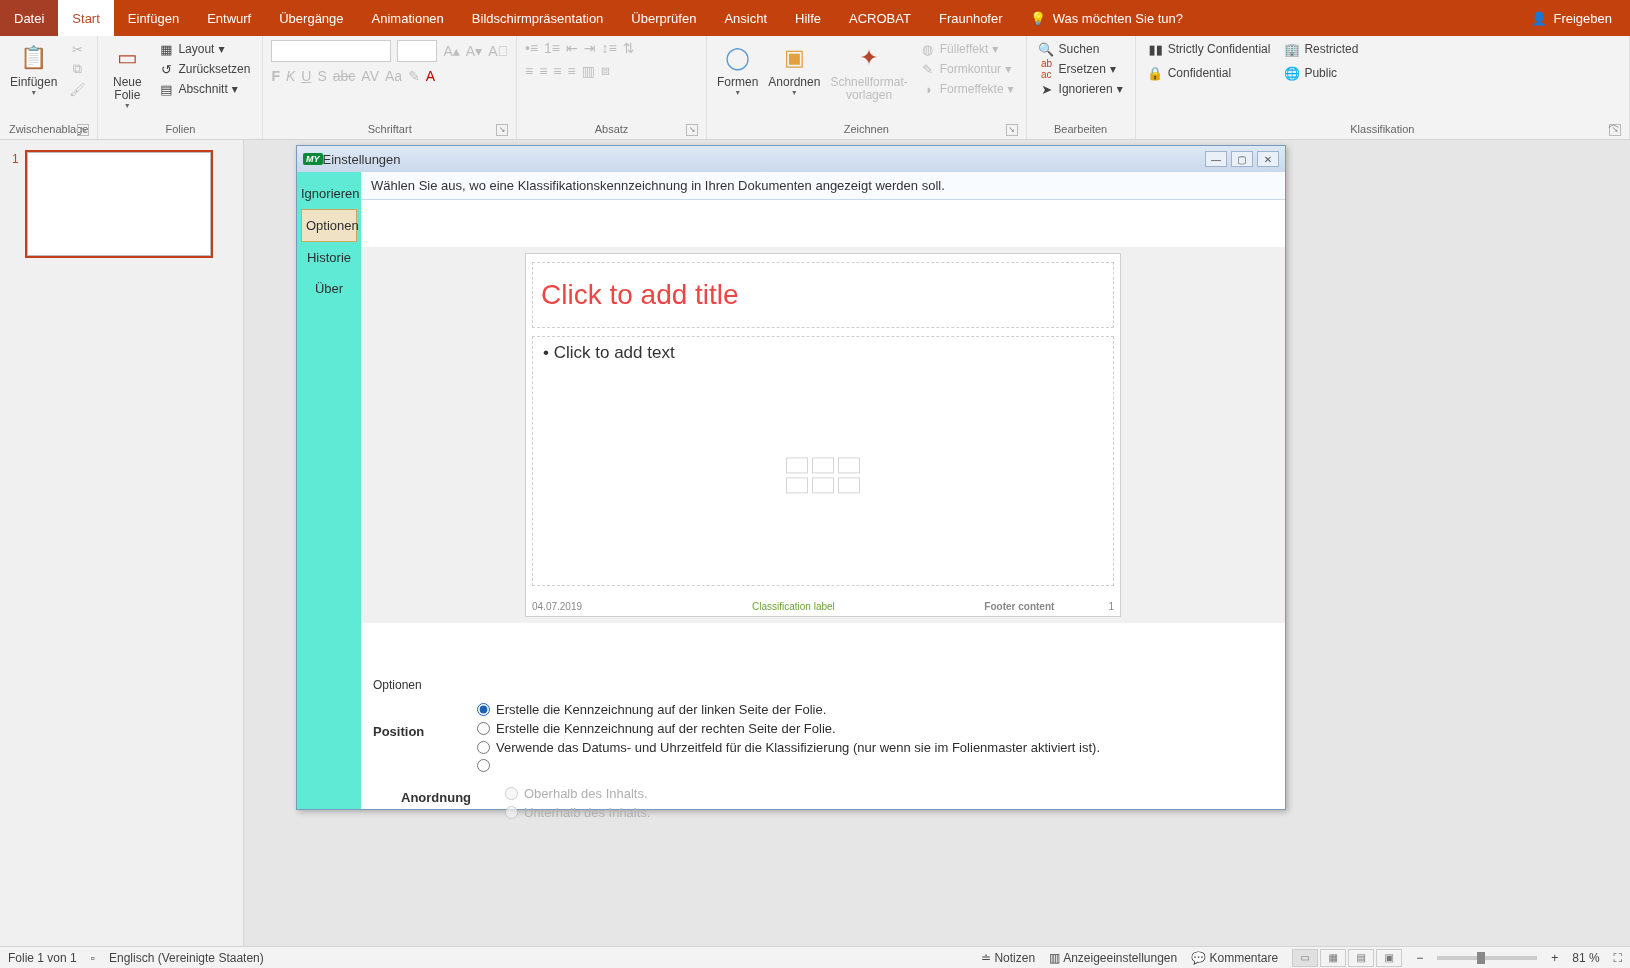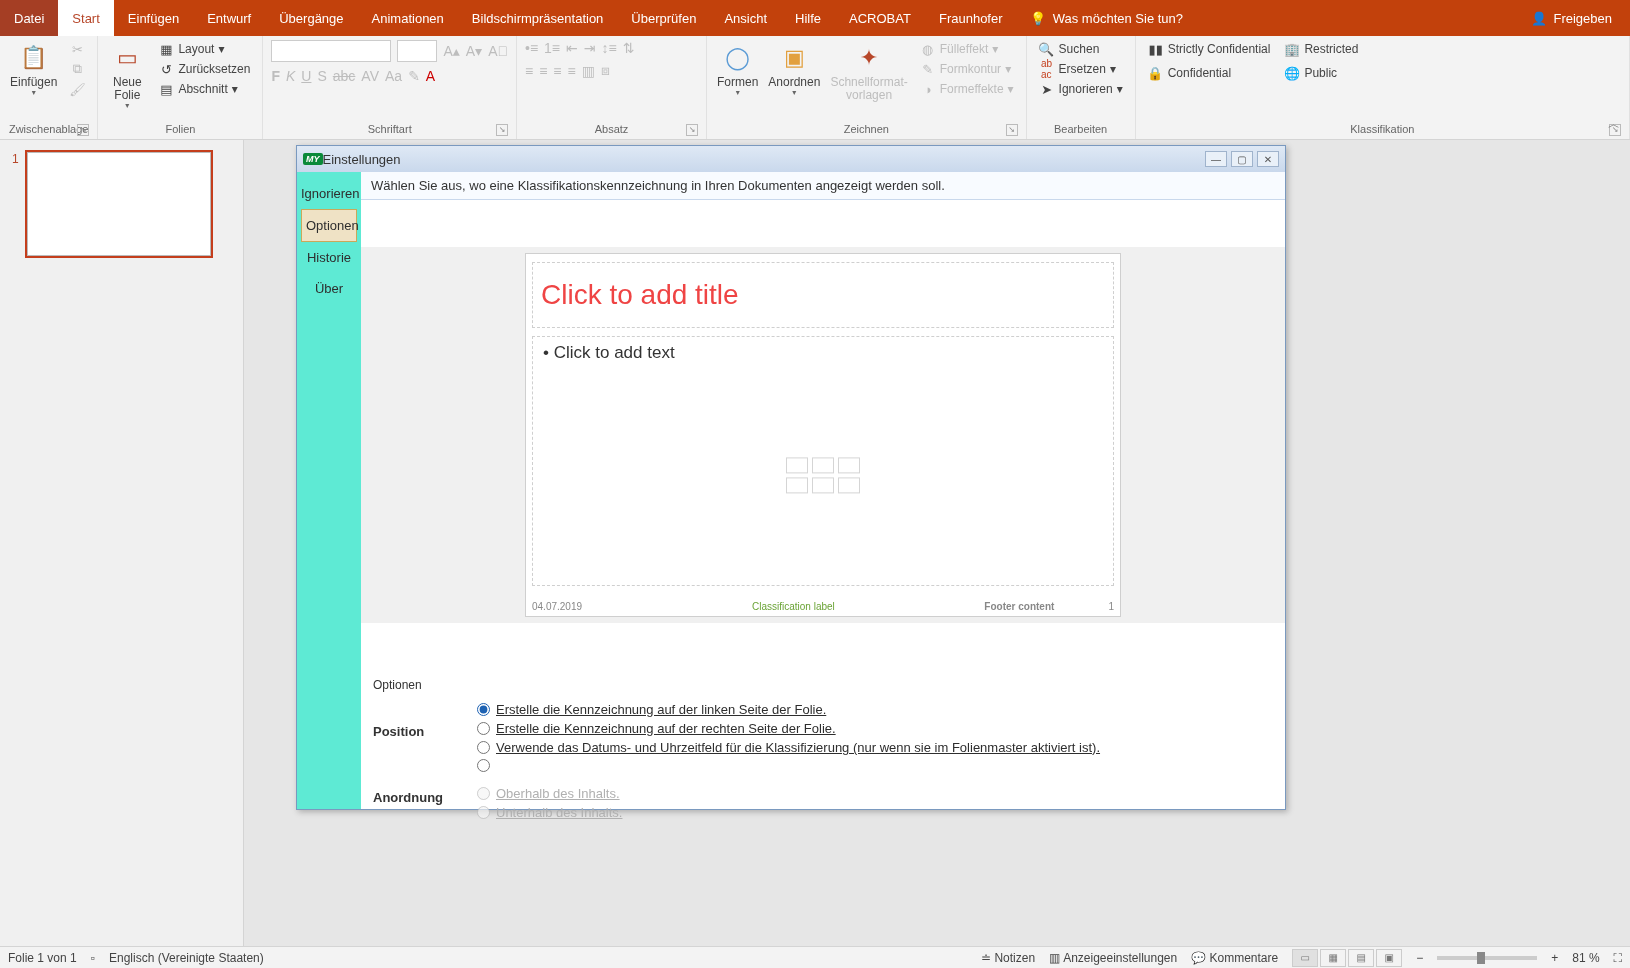--- a/index.html
+++ b/index.html
@@ -62,21 +62,21 @@
 .slide-preview .phicons { position:absolute; left:50%; top:50%; transform:translate(-50%,-10%); display:grid; grid-template-columns:repeat(3,22px); gap:4px; opacity:0.35; }
 .slide-preview .phicons div { width:22px; height:16px; border:1px solid #888; }
 .slide-preview .footer { position:absolute; left:6px; right:6px; bottom:4px; display:flex; font-size:10px; color:#888; }
 .slide-preview .footer .cl { flex:1; color:#6aa335; text-align:left; padding-left:110px; }
 .slide-preview .footer .fc { flex:1; text-align:center;font-weight:bold; }
 .options-panel { padding:8px 12px; font-size:13px; color:#333; }
 .options-panel .legend { font-size:12px; color:#333; margin-bottom:10px; }
 .opt-row { display:flex; gap:24px; margin-bottom:14px; }
 .opt-label { width:80px; font-weight:600; color:#333; padding-top:22px; }
 .opt-items { display:flex; flex-direction:column; gap:4px; }
-.opt-items label { display:flex; align-items:center; gap:6px; font-size:13px; color:#2e2e2e;text-decoration:underline; }
+.opt-items label { display:flex; align-items:center; gap:6px; font-size:13px; color:#2e2e2e; }
 .opt-items label input[type=radio] { accent-color:#1e62b3; }
 .opt-items label.grey { color:#b0b0b0; }
 
 
 .statusbar { height:22px; background:#f3f3f3; border-top:1px solid #d4d4d4; display:flex; align-items:center; font-size:12px; color:#444; padding:0 8px; gap:14px; }
 .statusbar .spacer { flex:1; }
 .statusbar .viewbtns { display:flex; gap:2px; }
 .statusbar .viewbtns div { width:26px; height:18px; border:1px solid #ccc; display:flex; align-items:center; justify-content:center; font-size:10px; color:#777; }
 .statusbar .viewbtns div.active { background:#e0e0e0; }
 .zoom-slider { width:100px; height:4px; background:#ccc; position:relative; }
@@ -362,21 +362,21 @@
                 <label>
                     <input type="radio" name="pos" style="">
                     <span>Verwende das Datums- und Uhrzeitfeld für die Klassifizierung (nur wenn sie im Folienmaster aktiviert ist).</span>
                   </label>
                 <label>
                     <input type="radio" name="pos" style="">
                   </label>
               </div>
             </div>
             <div class="opt-row">
-              <div class="opt-label" style="padding-top:4px;">Anordnung</div>
+              <div class="opt-label" style="padding-top:4px;margin-left:28px;">Anordnung</div>
               <div class="opt-items">
                 <label class="grey">
                     <input type="radio" name="ord" disabled="" style="">
                     <span>Oberhalb des Inhalts.</span>
                   </label>
                 <label class="grey">
                     <input type="radio" name="ord" disabled="" style="">
                     <span>Unterhalb des Inhalts.</span>
                   </label>
               </div>

